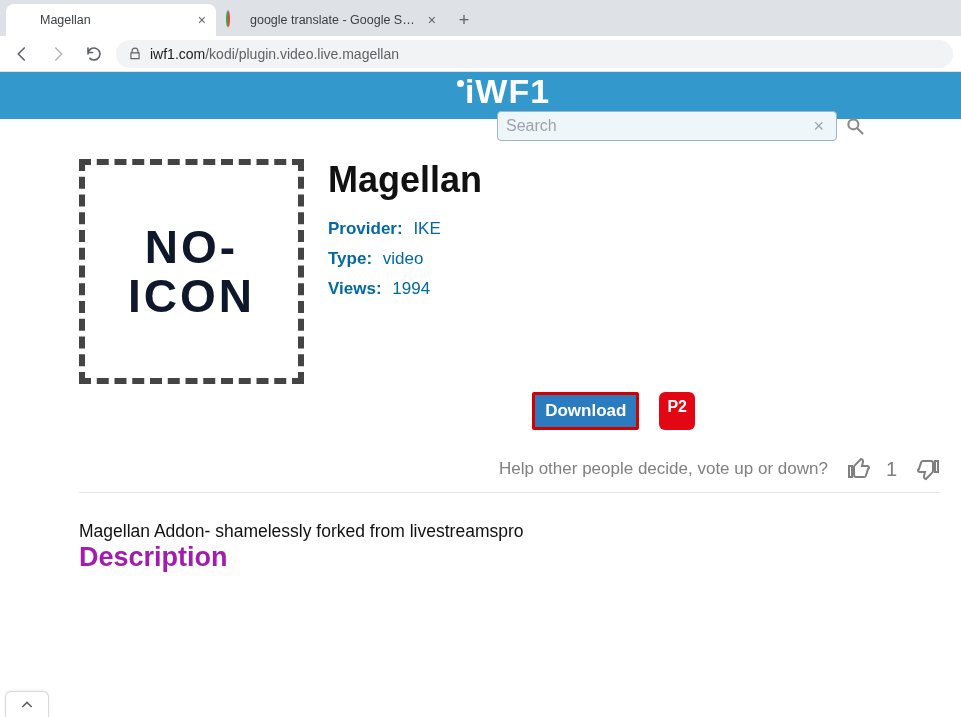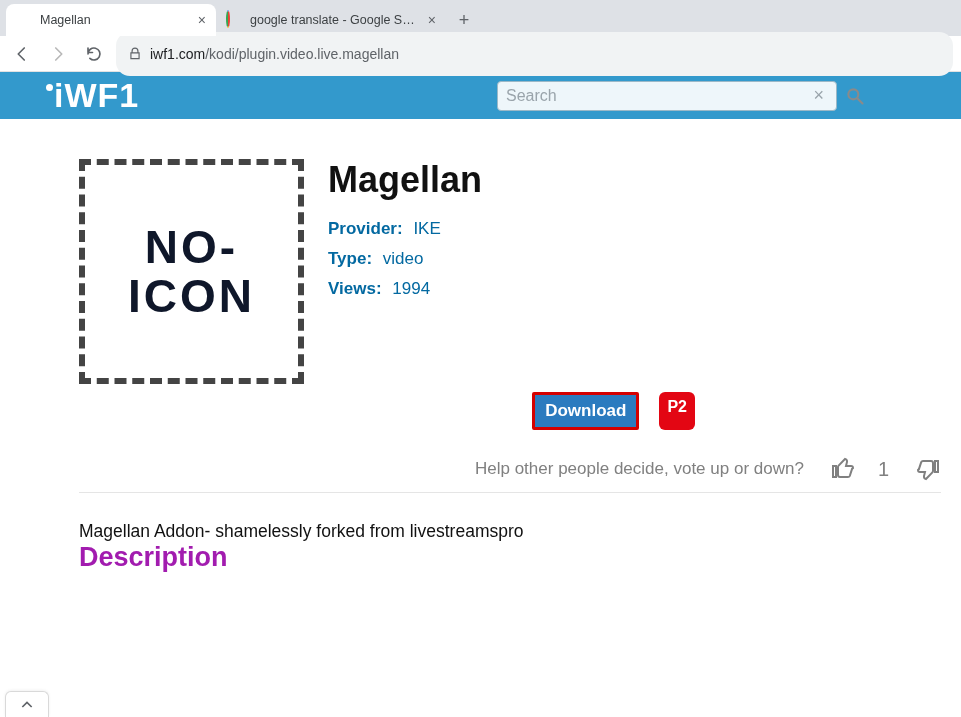--- a/index.html
+++ b/index.html
@@ -9,26 +9,26 @@
   .tab { height: 32px; display: flex; align-items: center; padding: 0 10px; font-size: 12.5px; color: #3c4043; border-top-left-radius: 8px; border-top-right-radius: 8px; max-width: 230px; min-width: 210px; position: relative; gap: 8px; }
   .tab.active { background: #fff; }
   .tab .favicon { width: 16px; height: 16px; flex: 0 0 16px; }
   .tab .title { flex: 1; white-space: nowrap; overflow: hidden; text-overflow: ellipsis; }
   .tab .close-x { font-size: 14px; color: #5f6368; cursor: pointer; }
   .new-tab { width: 28px; height: 28px; display: flex; align-items: center; justify-content: center; color: #5f6368; font-size: 18px; cursor: pointer; margin-left: 4px; margin-bottom: 2px; }
   .chrome-bar { height: 36px; background: #fff; border-bottom: 1px solid #e2e2e2; display: flex; align-items: center; padding: 0 8px; gap: 8px; }
   .nav-btn { width: 28px; height: 28px; display: flex; align-items: center; justify-content: center; color: #5f6368; cursor: pointer; }
   .nav-btn.disabled { color: #b8b8b8; }
   .nav-btn svg { width: 18px; height: 18px; }
-  .addr { flex: 1; height: 44px; background: #f1f3f4; border-radius: 14px; display: flex; align-items: center; padding: 0 12px; gap: 8px; font-size: 14px; color: #5f6368; }
+  .addr { flex: 1; height: 28px; background: #f1f3f4; border-radius: 14px; display: flex; align-items: center; padding: 0 12px; gap: 8px; font-size: 14px; color: #5f6368; }
   .addr .lock svg { width: 14px; height: 14px; display: block; }
   .addr .url { color: #202124; }
   .addr .url .path { color: #5f6368; }
   
-  .site-header { height: 47px; background: #3399cc; display: flex; align-items: center; padding-left: 44px; }
+  .site-header { height: 47px; background: #3399cc; display: flex; align-items: center; padding-left: 44px; flex-direction: column; }
   .logo { color: #fff; font-weight: 800; font-size: 34px; letter-spacing: 1px; font-family: Arial, sans-serif; display: flex; align-items: center; }
   .logo .dot { width: 7px; height: 7px; background: #fff; border-radius: 50%; margin: 0 1px 0 2px; position: relative; top: -8px; }
   .search-wrap { margin-left: auto; margin-right: 88px; display: flex; align-items: center; }
   .search-box { width: 340px; height: 30px; background: #eef6fa; border: 1px solid #9bb8c7; border-radius: 4px; display: flex; align-items: center; padding: 0 8px; }
   .search-box input { flex: 1; border: none; background: transparent; outline: none; font-size: 16px; color: #0f766e; }
   .search-box input::placeholder { color: #9aa4ab; }
   .search-clear { color: #9aa4ab; font-size: 18px; cursor: pointer; padding: 0 4px; }
   .search-go { width: 36px; height: 30px; display: flex; align-items: center; justify-content: center; cursor: pointer; }
   .search-go svg { width: 20px; height: 20px; fill: #8a8a8a; }
   
@@ -37,21 +37,21 @@
   .top-row { display: flex; }
   .no-icon { width: 225px; height: 225px; border: 6px dashed #444; display: flex; align-items: center; justify-content: center; text-align: center; color: #0f172a; font-weight: 800; font-size: 46px; line-height: 1.05; letter-spacing: 3px; font-family: Arial, sans-serif; }
   .meta { margin-left: 24px; flex: 1; }
   .title-h1 { font-size: 36px; font-weight: 700; color: #111; margin-bottom: 18px; }
   .kv { font-size: 17px; color: #0369a1; margin-bottom: 10px; }
   .kv .k { font-weight: 700; }
   .kv .v { margin-left: 6px; }
   .dl-row { display: flex; justify-content: flex-end; padding-right: 246px; margin-top: 8px; gap: 20px; }
   .dl-btn { background: #2b7bbf; color: #fff; font-weight: 700; font-size: 17px; padding: 6px 10px; border: 3px solid #d40000; border-radius: 2px; cursor: pointer; }
   .p2 { background: #e30613; color: #fff; font-weight: 700; font-size: 16px; padding: 6px 8px; border-radius: 6px; cursor: pointer; }
-  .vote-row { display: flex; align-items: center; justify-content: flex-end; color: #808080; font-size: 17px; margin-top: 26px; padding-bottom: 10px; border-bottom: 1px solid #e5e5e5; gap: 26px; }
+  .vote-row { display: flex; align-items: center; justify-content: flex-end; color: #808080; font-size: 17px; margin-top: 26px; padding-bottom: 10px; border-bottom: 1px solid #e5e5e5; gap: 18px; }
   .thumb { width: 26px; height: 26px; display: inline-flex; align-items: center; justify-content: center; cursor: pointer; }
   .thumb svg { width: 24px; height: 24px; fill: none; stroke: #808080; stroke-width: 2; }
   .vote-count { font-size: 20px; color: #808080; margin-left: -4px; }
   .summary { font-size: 17.5px; color: #111; margin-top: 28px; }
   .h2 { font-size: 27px; font-weight: 800; color: #a21caf; margin-bottom: 18px; }
   .desc-p { font-size: 17.5px; color: #111; line-height: 1.9; }
   
   .scroll-top { position: absolute; left: 5px; bottom: 0; width: 44px; height: 26px; background: #fff; border: 1px solid #d9d9d9; border-bottom: none; border-top-left-radius: 6px; border-top-right-radius: 6px; display: flex; align-items: center; justify-content: center; cursor: pointer; box-shadow: 0 -1px 3px rgba(0,0,0,0.06); }
   .scroll-top svg { width: 16px; height: 16px; stroke: #5f6368; fill: none; stroke-width: 2.5; }
   

